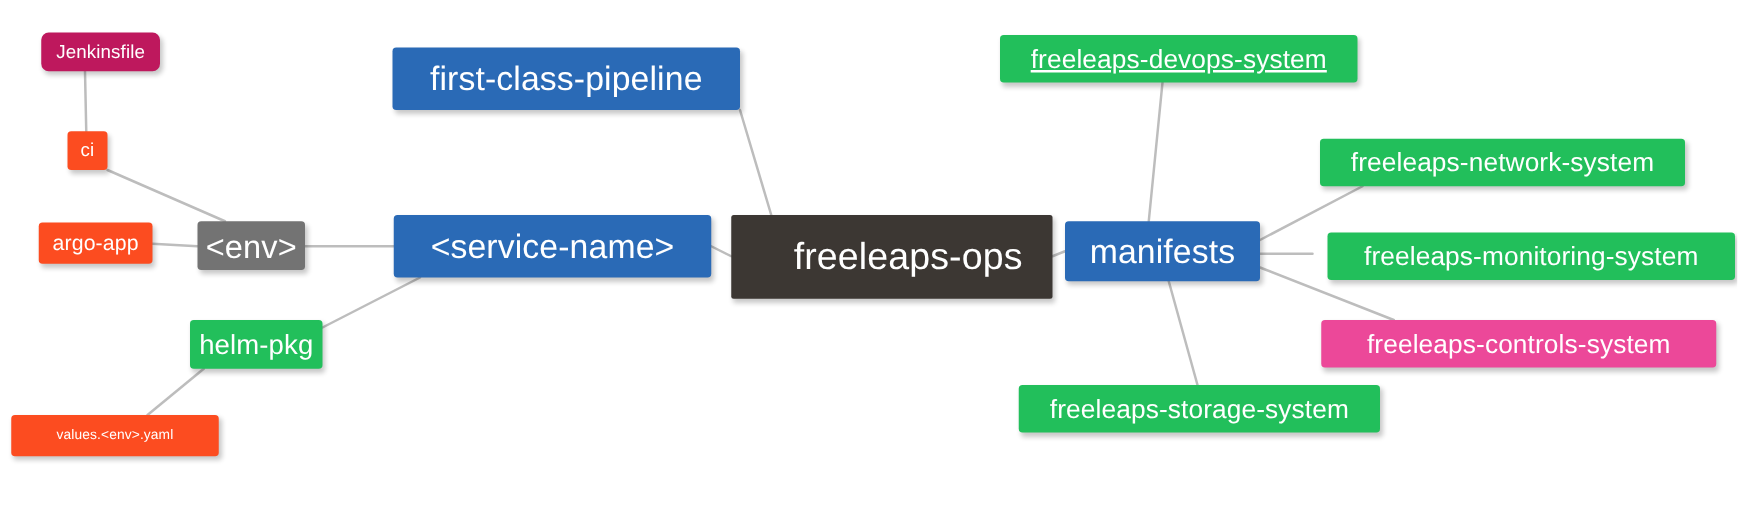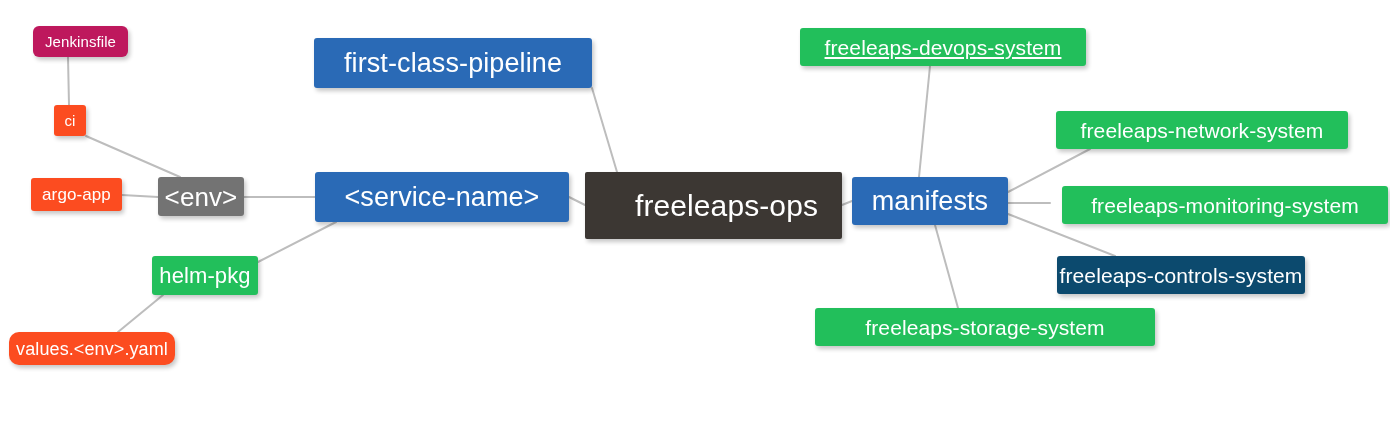--- a/index.html
+++ b/index.html
@@ -73,20 +73,20 @@
   <div id="node-layer">
       <div class="node root" style="left: 585px; top: 172px; width: 257px; height: 67px; background: rgb(60, 55, 51); font-size: 30px;">freeleaps-ops</div>
       <div class="node" style="left: 314px; top: 38px; width: 278px; height: 50px; background: rgb(42, 106, 182); font-size: 27px;">first-class-pipeline</div>
       <div class="node" style="left: 315px; top: 172px; width: 254px; height: 50px; background: rgb(42, 106, 182); font-size: 27px;">&lt;service-name&gt;</div>
       <div class="node" style="left: 852px; top: 177px; width: 156px; height: 48px; background: rgb(42, 106, 182); font-size: 27px;">manifests</div>
       <div class="node" style="left: 158px; top: 177px; width: 86px; height: 39px; background: #737373; font-size: 26px;">&lt;env&gt;</div>
       <div class="node" style="left: 152px; top: 256px; width: 106px; height: 39px; background: rgb(34, 191, 91); font-size: 22px;">helm-pkg</div>
       <div class="node rounded" style="left: 21px; top: 26px; width: 95px; height: 31px; background: #be185d; font-size: 15px; margin-left: 12px;">Jenkinsfile</div>
       <div class="node" style="left: 54px; top: 105px; width: 32px; height: 31px; background: rgb(252, 76, 32); font-size: 15px;">ci</div>
       <div class="node" style="left: 31px; top: 178px; width: 91px; height: 33px; background: rgb(252, 76, 32); font-size: 17px;">argo-app</div>
-      <div class="node" style="left: 9px; top: 332px; width: 166px; height: 33px; background: rgb(252, 76, 32); font-size: 18px; border-radius: 10px;">values.&lt;env&gt;.yaml</div>
+      <div class="node" style="left: 9px; top: 332px; width: 166px; height: 33px; background: rgb(252, 76, 32); font-size: 11px;">values.&lt;env&gt;.yaml</div>
       <div class="node" style="left: 800px; top: 28px; width: 286px; height: 38px; background: rgb(34, 191, 91); font-size: 21px; text-decoration: underline;">freeleaps-devops-system</div>
       <div class="node" style="left: 1056px; top: 111px; width: 292px; height: 38px; background: rgb(34, 191, 91); font-size: 21px;">freeleaps-network-system</div>
       <div class="node" style="left: 1050px; top: 186px; width: 326px; height: 38px; background: rgb(34, 191, 91); font-size: 21px; margin-left: 12px;">freeleaps-monitoring-system</div>
-      <div class="node" style="left: 1057px; top: 256px; width: 248px; height: 38px; background: #0c4a6e; font-size: 21px;">freeleaps-controls-system</div>
-      <div class="node" style="left: 815px; top: 308px; width: 340px; height: 38px; background: rgb(34, 191, 91); font-size: 21px;">freeleaps-storage-system</div>
+      <div class="node" style="left: 1057px; top: 256px; width: 316px; height: 38px; background: #ec4899; font-size: 21px;">freeleaps-controls-system</div>
+      <div class="node" style="left: 815px; top: 308px; width: 289px; height: 38px; background: rgb(34, 191, 91); font-size: 21px;">freeleaps-storage-system</div>
     </div>
 </div>
 
 </body></html>

